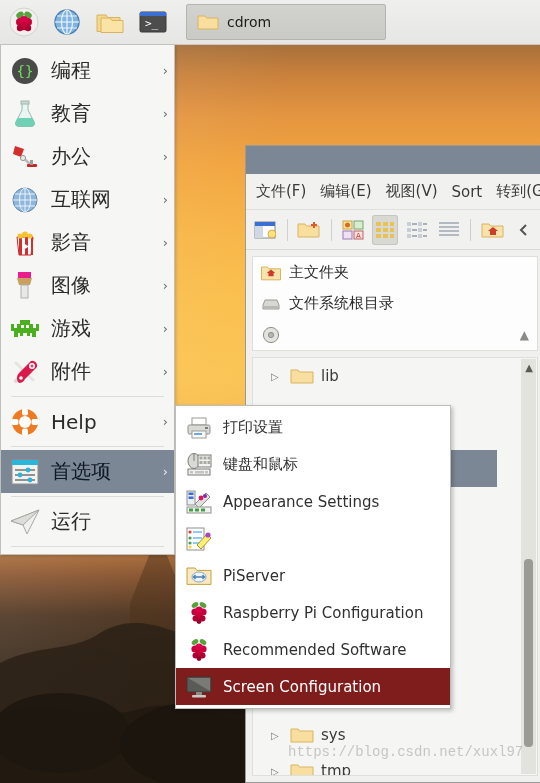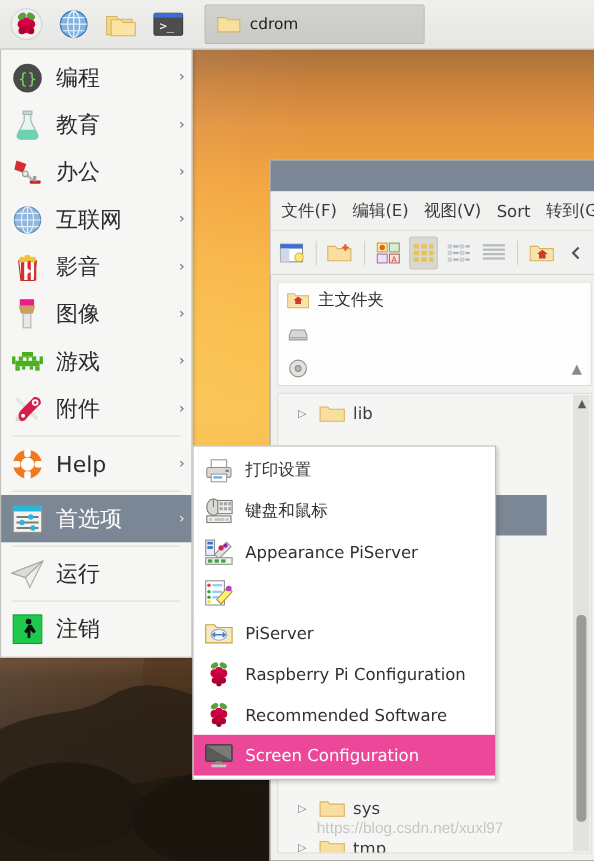--- a/index.html
+++ b/index.html
@@ -67,37 +67,37 @@
   .mi {
     display: flex; align-items: center; height: 43px;
     padding: 0 6px 0 8px; gap: 10px; position: relative;
   }
   .mi.sel { background: #7b8794; }
   .mi .icon {
     width: 32px; height: 32px; flex: 0 0 32px;
     display: flex; align-items: center; justify-content: center;
   }
   .mi .lbl { font-size: 20px; color: #2b2b2b; white-space: nowrap; }
-  .mi.sel .lbl { color: #ffffff; }
+  .mi.sel .lbl { color: #0f172a; }
   .mi .arrow { margin-left: auto; font-size: 13px; color: #6b6b6b; }
   .mi.sel .arrow { color: #e9eef3; }
   .msep { height: 1px; background: #dcdcd8; margin: 3px 10px; }
 
   
   .submenu {
     position: absolute; left: 175px; top: 405px; width: 276px;
     background: #ffffff; border: 1px solid #bdbdb9;
     z-index: 70; padding: 3px 0;
     box-shadow: 2px 2px 4px rgba(0,0,0,0.22);
   }
   .smi {
     display: flex; align-items: center; height: 37px;
     padding: 0 8px 0 9px; gap: 10px;
   }
-  .smi.sel { background: #ec4899; text-align: center; }
+  .smi.sel { background: #7f1d1d; text-align: center; }
   .smi .icon { width: 28px; height: 28px; flex: 0 0 28px;
     display: flex; align-items: center; justify-content: center; }
   .smi .lbl { font-size: 15px; color: #303030; white-space: nowrap; }
   .smi.sel .lbl { color: #ffffff; }
 
   
   .fm {
     position: absolute; left: 245px; top: 145px; width: 300px; height: 638px;
     background: #f0f0ee; border: 1px solid #9a9a96; z-index: 20;
     display: flex; flex-direction: column;
@@ -144,21 +144,21 @@
     position: absolute; right: 1px; top: 1px; bottom: 1px; width: 15px;
     background: #e2e2de;
   }
   .vthumb { position: absolute; right: 3px; width: 9px;
     background: #9a9a96; border-radius: 4px; }
   .sb-up { position:absolute; right:3px; top:3px; font-size:10px; color:#5a5a56;}
 
   .watermark {
     position: absolute; left: 288px; top: 744px; font-size: 14px;
     color: rgba(140,140,140,0.45); z-index: 30; white-space: nowrap;
-    font-family: Liberation Sans, sans-serif;
+    font-family: Liberation Mono, monospace;
   }
 </style>
 </head>
 <body>
 
 <div id="screen">
 
   <div class="wallpaper">
     <div class="wp-haze"></div>
     <svg class="wp-silh" viewBox="0 0 540 300" preserveAspectRatio="none">
@@ -330,20 +330,21 @@
         </span>
         <span>主文件夹</span>
       </div>
       <div class="place">
         <span class="icon">
           <svg width="20" height="16" viewBox="0 0 20 16">
             <path d="M2,9 L4,4 h12 l2,5 v4 h-16 z" fill="#d7d7d3" stroke="#9a9a96"></path>
             <line x1="3" y1="11" x2="17" y2="11" stroke="#9a9a96"></line>
           </svg>
         </span>
+        <span>文件系统根目录</span>
       </div>
       <div class="place">
         <span class="icon">
           <svg width="20" height="18" viewBox="0 0 20 18">
             <circle cx="10" cy="9" r="7.6" fill="#e2e2de" stroke="#8f8f8b"></circle>
             <circle cx="10" cy="9" r="2.6" fill="#b6b6b2" stroke="#8f8f8b"></circle>
           </svg>
         </span>
         <span class="eject">▲</span>
       </div>
@@ -566,30 +567,20 @@
         <svg width="32" height="28" viewBox="0 0 32 28">
           <path d="M2,13 L30,2 L18,26 L14,17 z" fill="#f0f0ee" stroke="#a8a8a4"></path>
           <path d="M2,13 L30,2 L14,17 z" fill="#dcdcd8" stroke="#a8a8a4"></path>
         </svg>
       </span>
       <span class="lbl">运行</span>
     </div>
 
     <div class="msep"></div>
 
-    <div class="mi">
-      <span class="icon">
-        <svg width="28" height="28" viewBox="0 0 28 28">
-          <rect x="1" y="1" width="26" height="26" fill="#1ec94e" stroke="#0f9e38"></rect>
-          <circle cx="15" cy="7" r="2.6" fill="#101010"></circle>
-          <path d="M15,10 l-4,6 l2,2 l1,-2 l0,6 l2.6,0 l0,-7 l3,3 l2,-2 l-4,-6 z" fill="#101010"></path>
-        </svg>
-      </span>
-      <span class="lbl">注销</span>
-    </div>
   </div>
 
   <div class="submenu">
 
     <div class="smi">
       <span class="icon">
         <svg width="26" height="24" viewBox="0 0 26 24">
           <rect x="6" y="2" width="14" height="7" fill="#ffffff" stroke="#9a9a96"></rect>
           <rect x="2" y="9" width="22" height="9" rx="1.5" fill="#d9d9d5" stroke="#8f8f8b"></rect>
           <rect x="6" y="15" width="14" height="7" fill="#fdfdfd" stroke="#9a9a96"></rect>
@@ -638,21 +629,21 @@
           <circle cx="15" cy="8" r="2.4" fill="#d81b60"></circle>
           <circle cx="19" cy="6" r="2" fill="#8e24aa"></circle>
           <rect x="1" y="17" width="24" height="6" fill="#f2f2f0" stroke="#8f8f8b"></rect>
           <g fill="#43a047">
               <rect x="3" y="18.5" width="4" height="3"></rect>
               <rect x="9" y="18.5" width="4" height="3"></rect>
               <rect x="15" y="18.5" width="4" height="3"></rect>
             </g>
         </svg>
       </span>
-      <span class="lbl">Appearance PiServer</span>
+      <span class="lbl">Appearance Settings</span>
     </div>
 
     <div class="smi">
       <span class="icon">
         <svg width="26" height="24" viewBox="0 0 26 24">
           <rect x="1" y="1" width="17" height="22" fill="#ffffff" stroke="#8f8f8b"></rect>
           <g fill="#e53935">
               <circle cx="4" cy="5" r="1.6"></circle>
             </g>
           <g fill="#43a047">

